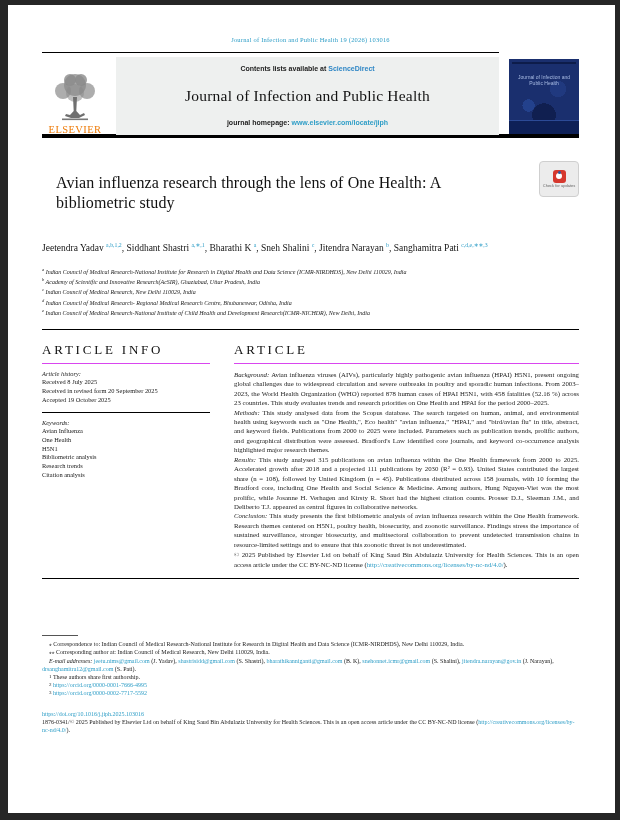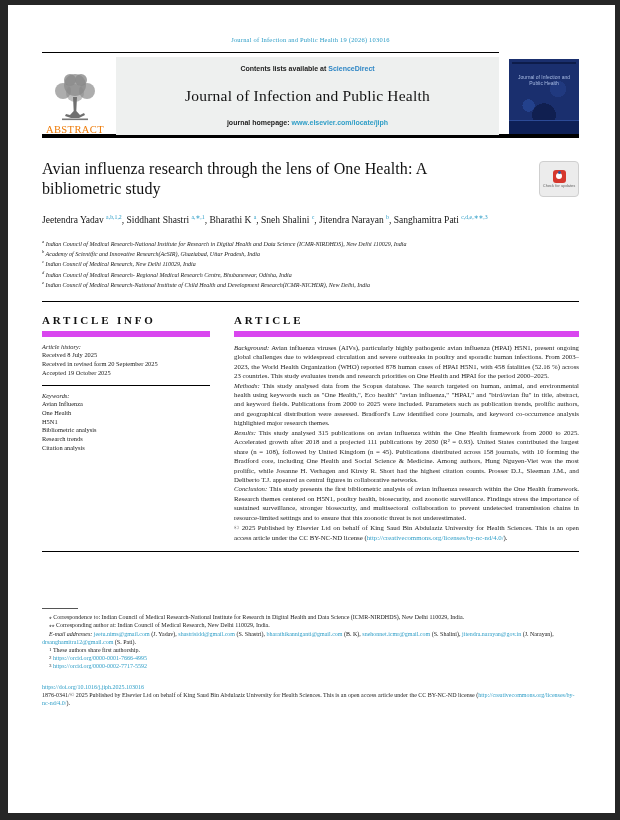--- a/index.html
+++ b/index.html
@@ -30,40 +30,40 @@
          radial-gradient(circle at 50% 75%, #101f50 0 18%, rgba(0,0,0,0) 18%),
          #1a2f6e;cursor:pointer;}
   .cover-topline{height:2px;background:#0d1c4a;margin:3px 3px 0;}
   .cover-title{font-family:"Liberation Sans",sans-serif;font-size:5px;line-height:6px;color:#a9bce4;
                text-align:center;margin-top:10px;padding:0 4px;}
   .cover-band{position:absolute;bottom:0;left:0;right:0;height:13px;background:#0e2057;border-top:1px solid #2c4a96;}
   .thickbar{height:4px;background:#000;}
 
   
   .title-row{display:flex;justify-content:space-between;margin-top:21px;}
-  h1{margin:0;font-size:16px;line-height:19.5px;font-weight:400;color:#111;width:452px;letter-spacing:.1px;}
+  h1{margin:14px;font-size:16px;line-height:19.5px;font-weight:400;color:#111;width:452px;letter-spacing:.1px;}
   .check-badge{width:38px;height:34px;background:#ececec;border:1px solid #cfcfcf;border-radius:4px;
                display:flex;flex-direction:column;align-items:center;justify-content:center;gap:1px;cursor:pointer;margin-top:2px;}
   .check-icon{width:13px;height:13px;background:#d6382e;border-radius:3px;position:relative;}
   .check-icon:before{content:"";position:absolute;left:3.5px;top:3.5px;width:6px;height:6px;border-radius:50%;background:#fff;}
   .check-icon:after{content:"";position:absolute;left:5px;top:1.5px;width:3px;height:3px;border-radius:50%;background:#2c5aa0;}
   .check-text{font-family:"Liberation Sans",sans-serif;font-size:4px;color:#666;text-align:center;line-height:4.5px;}
 
   
   .authors{margin-top:13px;font-size:9.5px;line-height:12.5px;color:#141414;width:520px;}
   .authors sup{font-size:5.8px;color:#2f9ec7;}
   .affils{margin-top:11px;font-style:italic;font-size:6px;line-height:8.4px;color:#222;}
   .affils sup{font-size:4.4px;}
   .rule-full{border-top:1px solid #000;margin-top:11px;}
 
   
   .columns{display:flex;margin-top:9px;}
   .col-left{width:168px;margin-right:24px;flex-shrink:0;}
   .col-right{flex:1;}
-  .sec-head{font-size:11px;font-weight:700;letter-spacing:2.8px;color:#111;padding:3px 0 5px;border-bottom:6px solid #d946ef;}
+  .sec-head{font-size:13px;font-weight:400;letter-spacing:2.8px;color:#111;padding:3px 0 5px;border-bottom:1px solid #d946ef;}
   .info-block{margin-top:6px;font-size:6.4px;line-height:8.7px;}
   .ital{font-style:italic;}
   .info-rule{border-top:.8px solid #000;margin-top:7px;padding-top:0;}
   .abs-body{margin-top:6px;}
   .abs-p{font-size:6.8px;line-height:9.45px;text-align:justify;color:#1c1c1c;}
   .abs-p .lbl{font-style:italic;}
   .abs-copy{font-size:6.8px;line-height:9.45px;text-align:justify;margin-top:1px;color:#1c1c1c;}
   .tlink{color:#2f9ec7;text-decoration:none;}
   .rule-full2{border-top:1px solid #000;margin-top:9px;}
 
@@ -92,21 +92,21 @@
               <circle cx="25" cy="14" r="11" opacity=".75"></circle>
               <circle cx="13" cy="20" r="8" opacity=".7"></circle>
               <circle cx="37" cy="20" r="8" opacity=".7"></circle>
               <circle cx="20" cy="9" r="6" opacity=".8"></circle>
               <circle cx="31" cy="9" r="6" opacity=".8"></circle>
               <circle cx="25" cy="22" r="9" opacity=".55"></circle>
             </g>
             <path d="M23 26 L27 26 L26.3 40 L30 44 L34 42 L35 44 L29 47 L21 47 L15 45 L16 43 L20 44 L23.7 40 Z" fill="#6f6f6f"></path>
             <rect x="12" y="47.5" width="26" height="1.6" fill="#777"></rect>
           </svg>
-          <div class="els-text">ABSTRACT</div>
+          <div class="els-text">ELSEVIER</div>
         </div>
         <div class="graybox">
           <div class="contents-line"><span>Contents lists available at </span><a href="#">ScienceDirect</a></div>
           <div class="journal-masthead-title">Journal of Infection and Public Health</div>
           <div class="homepage-line"><span>journal homepage: </span><a href="#">www.elsevier.com/locate/jiph</a></div>
         </div>
       </div>
       <div class="cover">
         <div class="cover-topline"></div>
         <div class="cover-title">Journal of Infection and Public Health</div>

